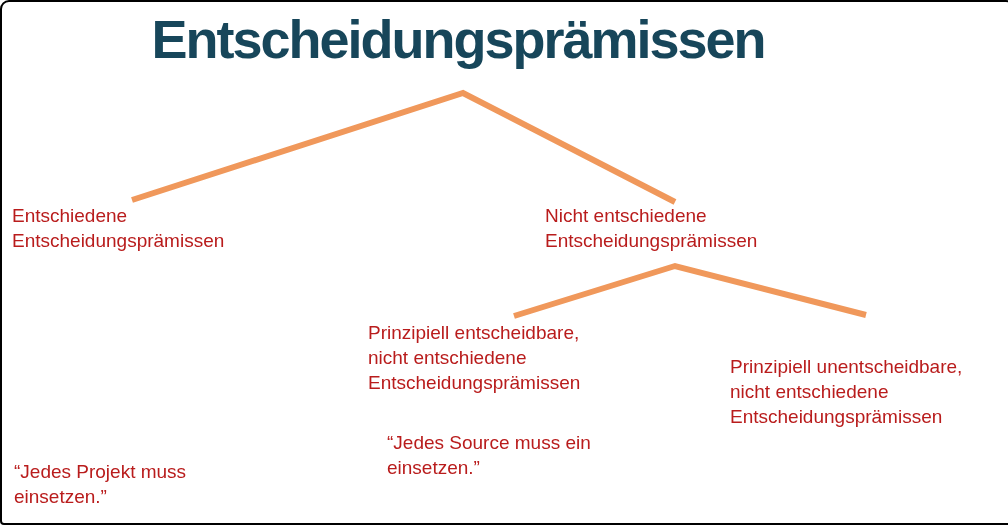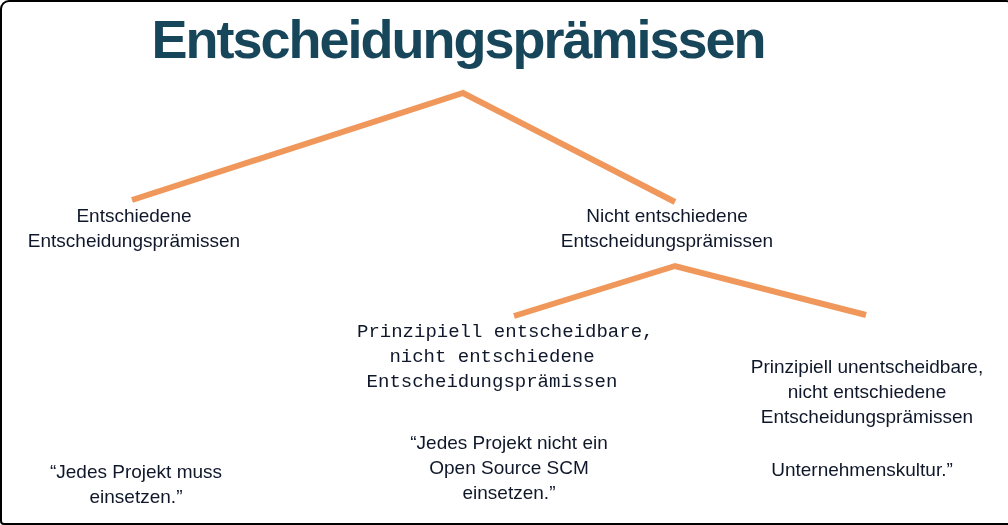--- a/index.html
+++ b/index.html
@@ -40,29 +40,28 @@
   }
   svg.connectors polyline {
     fill: none;
     stroke: #f0985b;
     stroke-width: 6;
     stroke-linejoin: miter;
     stroke-linecap: butt;
   }
   .node, .quote {
     position: absolute;
-    text-align: center;
-    color: #0f172a;
+    color: #b91c1c;
     font-size: 19px;
     line-height: 25px;
   }
   .node div, .quote div { white-space: nowrap; }
   .n1-left   { left: 10px;  top: 201px; width: 244px; }
   .n1-right  { left: 543px; top: 201px; width: 244px; }
-  .n2-left   { left: 355px; top: 318px; width: 270px; font-family: Liberation Mono, monospace; }
+  .n2-left   { left: 366px; top: 318px; width: 270px; }
   .n2-right  { left: 728px; top: 318px; width: 274px; margin-top: 34px; }
   .q-decided     { left: 12px;  top: 428px; width: 244px; margin-top: 29px; }
   .q-decidable   { left: 385px; top: 428px; width: 244px; }
   .q-undecidable { left: 738px; top: 455px; width: 244px; }
 </style>
 </head>
 <body>
 
 <div class="page">
 
@@ -94,22 +93,20 @@
     <div>nicht entschiedene</div>
     <div>Entscheidungsprämissen</div>
   </div>
 
   <div class="quote q-decided">
     <div>“Jedes Projekt muss</div>
     <div>einsetzen.”</div>
   </div>
 
   <div class="quote q-decidable">
-    <div>“Jedes Projekt nicht ein</div>
-    <div>Open Source SCM</div>
+    <div>“Jedes Source muss ein</div>
     <div>einsetzen.”</div>
   </div>
 
   <div class="quote q-undecidable">
-    <div>Unternehmenskultur.”</div>
   </div>
 
 </div>
 
 </body></html>

